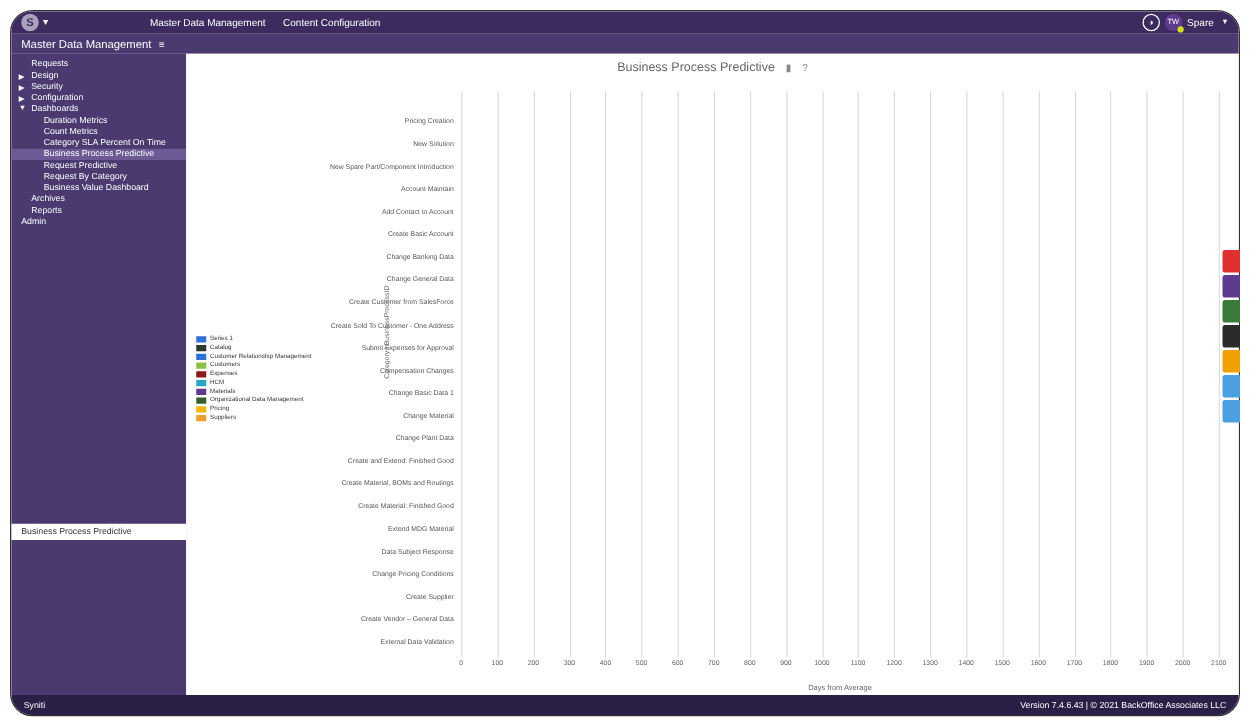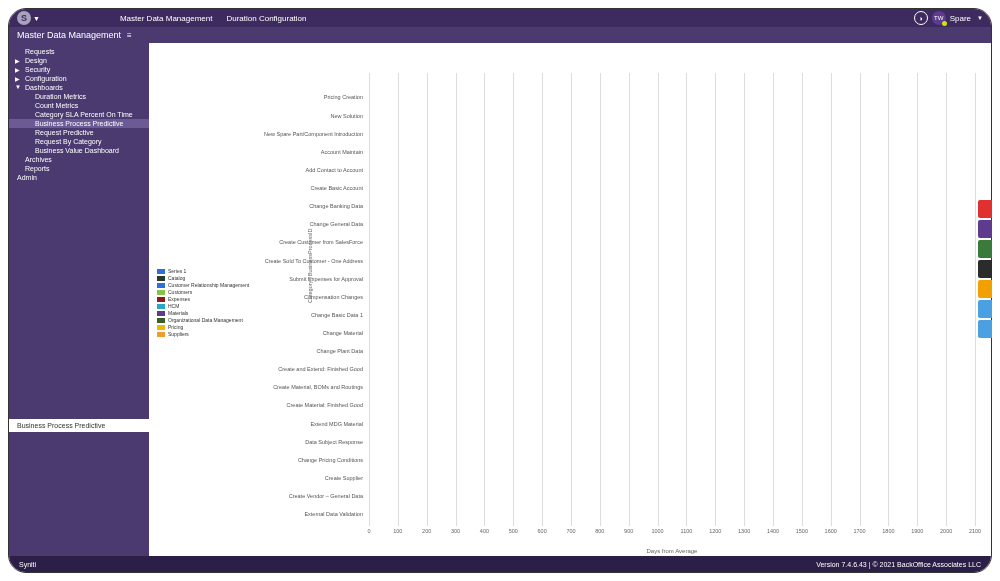--- a/index.html
+++ b/index.html
@@ -53,21 +53,21 @@
 .sidetab { width: 14px; height: 18px; border-radius: 2px 0 0 2px; display: flex; align-items: center; justify-content: center; font-size: 7px; color: #fff; }
 </style>
 </head>
 <body>
 
 <div class="frame">
   <div class="topbar">
     <div class="logo-circle">S</div>
     <span class="dd-arrow">▼</span>
     <span class="nav-item">Master Data Management</span>
-    <span class="nav-item">Duration Configuration</span>
+    <span class="nav-item">Content Configuration</span>
     <div class="topbar-right">
       <div class="circle-btn">◑</div>
       <div class="avatar">
           <span>TW</span>
           <span class="status-dot"></span>
         </div>
       <span>Spare</span>
       <span style="font-size:6px;margin-left:2px">▼</span>
     </div>
   </div>
@@ -93,20 +93,25 @@
           <div class="tree-item l2"><span>Request By Category</span></div>
           <div class="tree-item l2"><span>Business Value Dashboard</span></div>
           <div class="tree-item"><span>Archives</span></div>
           <div class="tree-item"><span>Reports</span></div>
           <div class="tree-item" style="padding-left: 8px;"><span>Admin</span></div>
         </div>
     </div>
     <div class="sidebar-label">Business Process Predictive</div>
 
     <div class="content">
+      <div class="chart-title">
+        <span>Business Process Predictive</span>
+        <span class="icons">▮</span>
+        <span class="icons">?</span>
+      </div>
 
       <div class="legend" id="legend">
           <div class="legend-row">
             <div class="legend-swatch" style="background: rgb(46, 111, 219);"></div>
             <span>Series 1</span>
           </div>
           <div class="legend-row">
             <div class="legend-swatch" style="background: rgb(43, 58, 43);"></div>
             <span>Catalog</span>
           </div>

